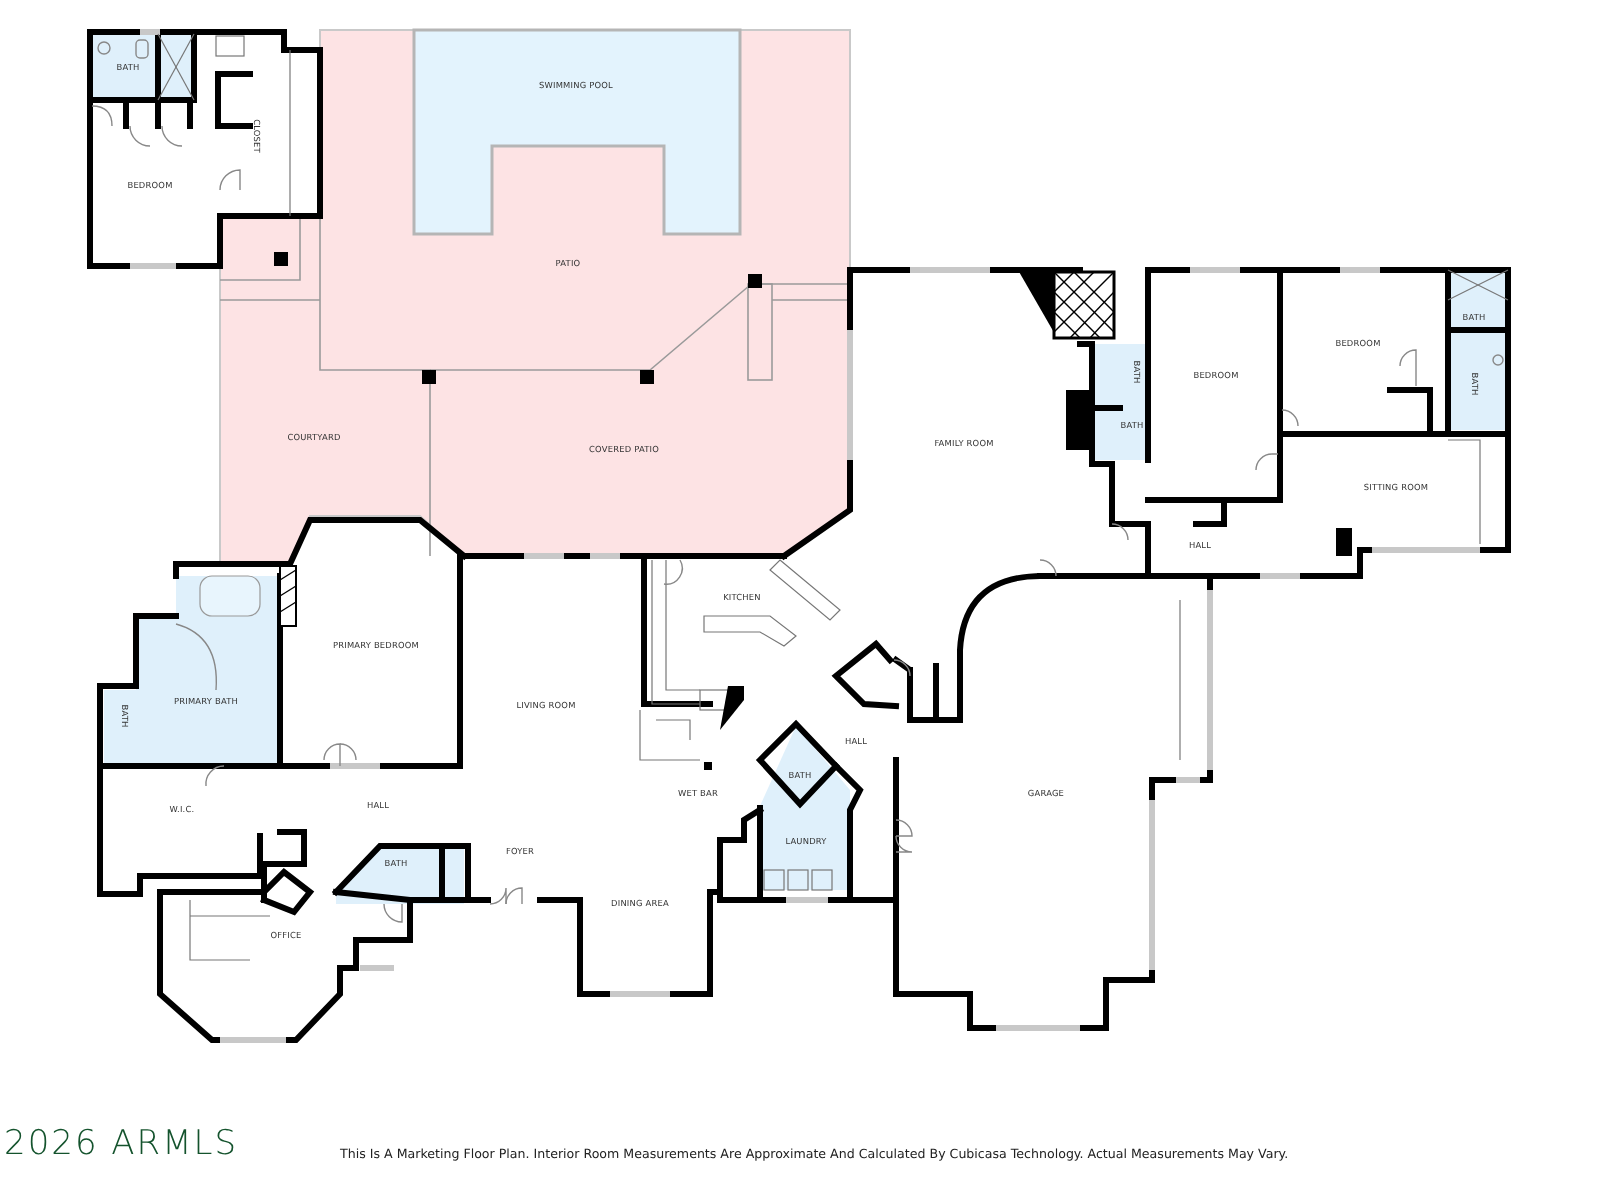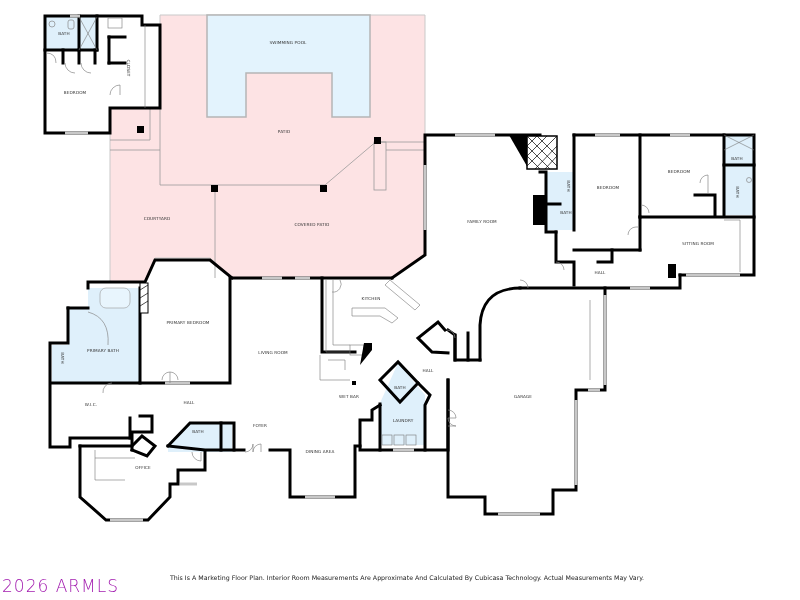--- a/index.html
+++ b/index.html
@@ -9,21 +9,21 @@
   .thin { fill: none; stroke: #9a9a9a; stroke-width: 0.8; }
   .thin2 { fill: none; stroke: #777; stroke-width: 0.6; }
   .window { stroke: #c8c8c8; stroke-width: 3; fill: none; }
   .outdoor { fill: #fde3e4; stroke: #c9c9c9; stroke-width: 1; }
   .pool { fill: #e3f3fd; stroke: #b5b5b5; stroke-width: 1.5; }
   .wet { fill: #dff0fb; stroke: none; }
   .post { fill: #000; }
   .lbl { font-family: "DejaVu Sans", sans-serif; font-size: 4.2px; fill: #333; text-anchor: middle; dominant-baseline: middle; letter-spacing: 0.1px; }
   .door { fill: none; stroke: #888; stroke-width: 0.7; }
   .hatch { stroke: #000; stroke-width: 0.7; }
-  #watermark { position: absolute; left: 2px; top: 576px; font-family: "DejaVu Sans", sans-serif; font-size: 17px; color: #a21caf; font-weight: 200; letter-spacing: 1px; }
+  #watermark { position: absolute; left: 2px; top: 562px; font-family: "DejaVu Sans", sans-serif; font-size: 17px; color: #14532d; font-weight: 200; letter-spacing: 1px; }
   #disclaimer { position: absolute; left: 0; width: 800px; top: 574px; text-align: center; font-family: "DejaVu Sans", sans-serif; font-size: 6.3px; color: #222; padding-left: 170px; box-sizing: border-box; text-align: left; }
 </style>
 </head>
 <body>
 
 <svg id="plan" viewBox="0 0 800 600" xmlns="http://www.w3.org/2000/svg">
 
   <g>
 
     <polygon class="outdoor" points="160,15 425,15 425,255 392,278 232,278 210,258 155,258 145,282 110,282 110,108 160,108"></polygon>

